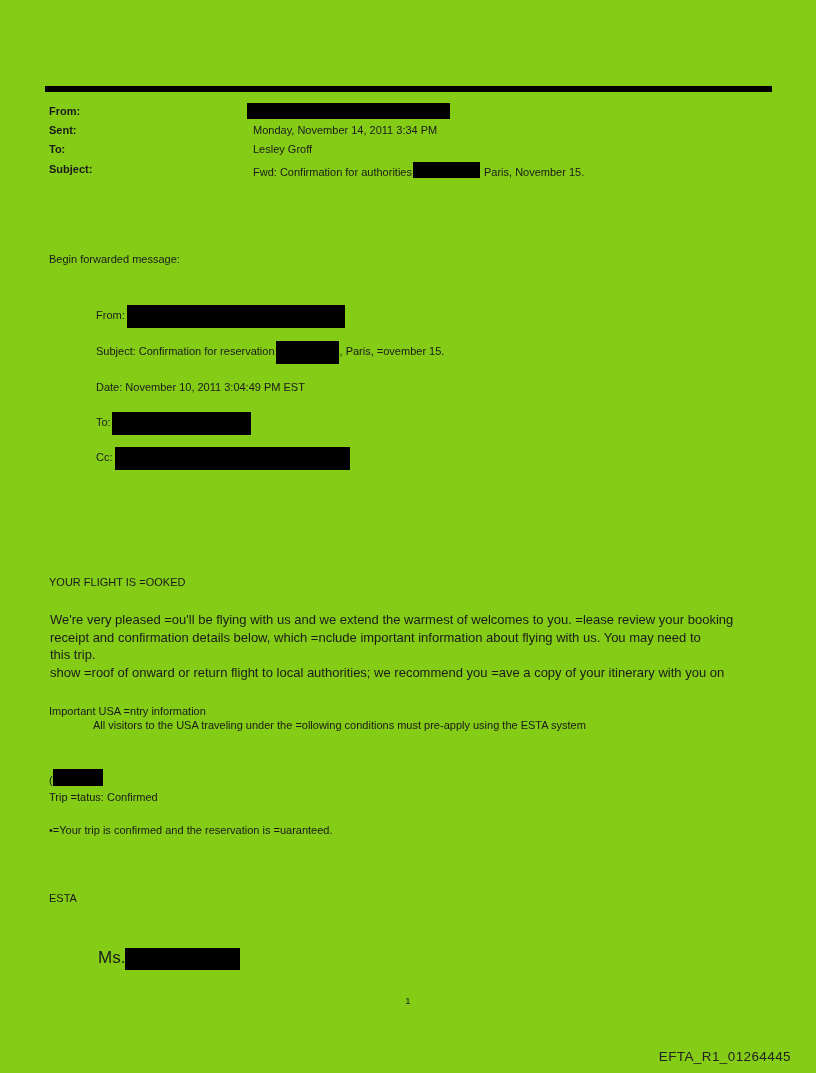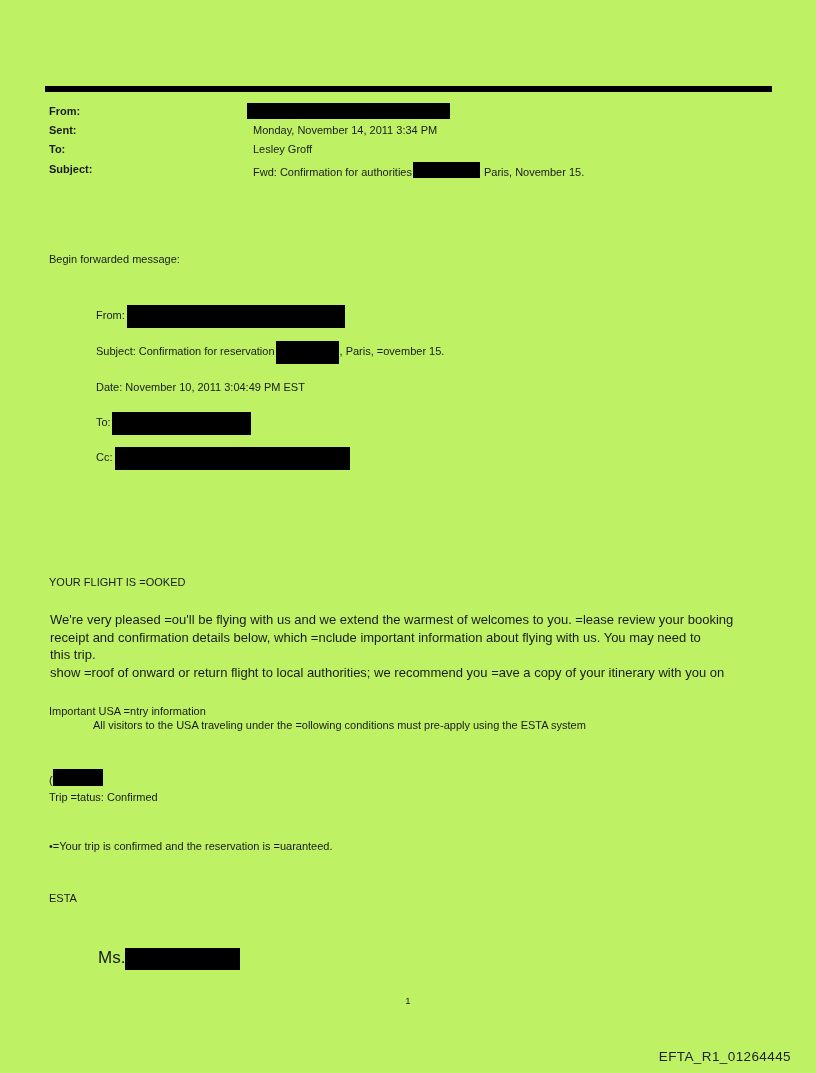--- a/index.html
+++ b/index.html
@@ -1,20 +1,20 @@
 <!DOCTYPE html>
 <html><head>
 <meta charset="utf-8">
 <style>
   html, body { margin: 0; padding: 0; background: #ffffff; }
   .page {
     position: relative;
     width: 816px;
     height: 1073px;
-    background: #bef264;
+    background: #84cc16;
     font-family: "Liberation Sans", sans-serif;
     color: #1a1a1a;
     overflow: hidden;
   }
   .abs { position: absolute; }
   .t { font-size: 11px; line-height: 14px; white-space: nowrap; }
   .bold { font-weight: bold; }
   .redact { display: inline-block; background: #000000; }
 
   
@@ -41,21 +41,21 @@
   .r-fwd-cc { width: 235px; margin-left: 2px; }
 
   
   .flight-heading { left: 49px; top: 575px; }
   .paragraph { left: 50px; top: 611px; font-size: 13px; line-height: 17.6px; white-space: nowrap; }
   .usa-entry { left: 49px; top: 704px; }
   .esta-notice { left: 49px; top: 718px; margin-left: 44px; }
   .paren-row { left: 49px; top: 769px; line-height: 17px; font-size: 11px; white-space: nowrap; }
   .r-paren { width: 50px; height: 17px; vertical-align: text-bottom; }
   .trip-status { left: 49px; top: 790px; }
-  .bullet-line { left: 49px; top: 823px; margin-top: 16px; }
+  .bullet-line { left: 49px; top: 823px; }
   .esta-heading { left: 49px; top: 891px; }
   .ms-row { left: 98px; top: 947px; line-height: 22px; font-size: 17px; white-space: nowrap; }
   .r-ms { width: 115px; height: 22px; vertical-align: middle; }
 
   
   .page-number { left: 0; top: 995px; width: 816px; text-align: center; font-size: 9.5px; white-space: nowrap; }
   .bates { right: 25px; top: 1049px; font-size: 13.5px; letter-spacing: 0.4px; color: #222222; white-space: nowrap; }
 </style>
 </head>
 <body>

